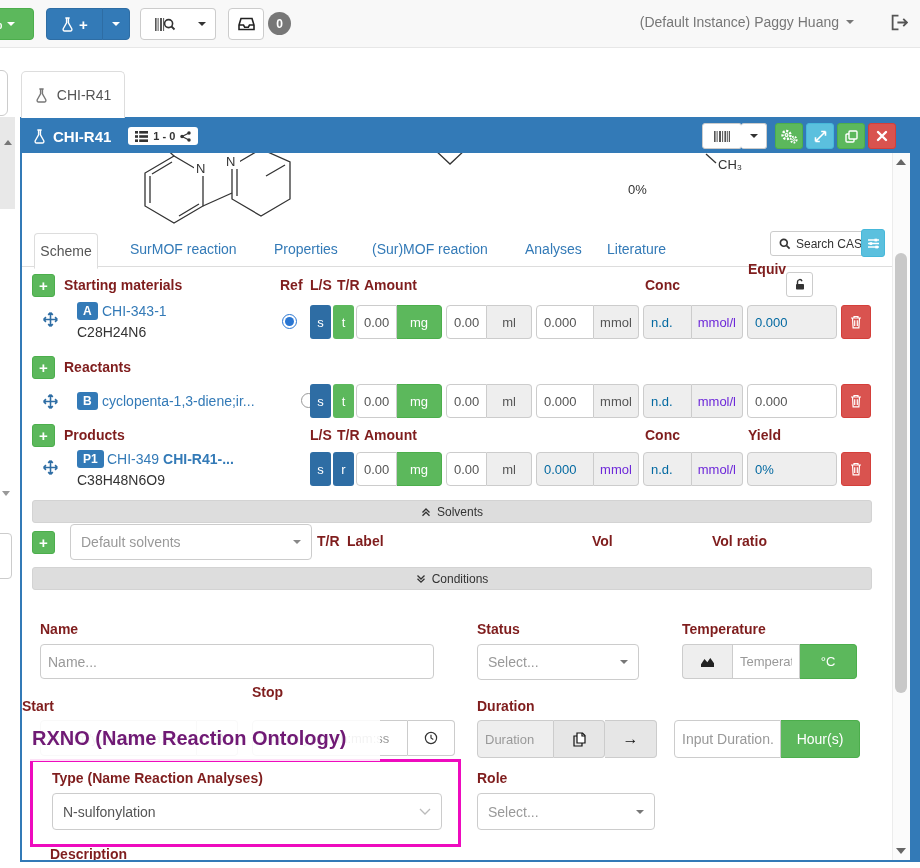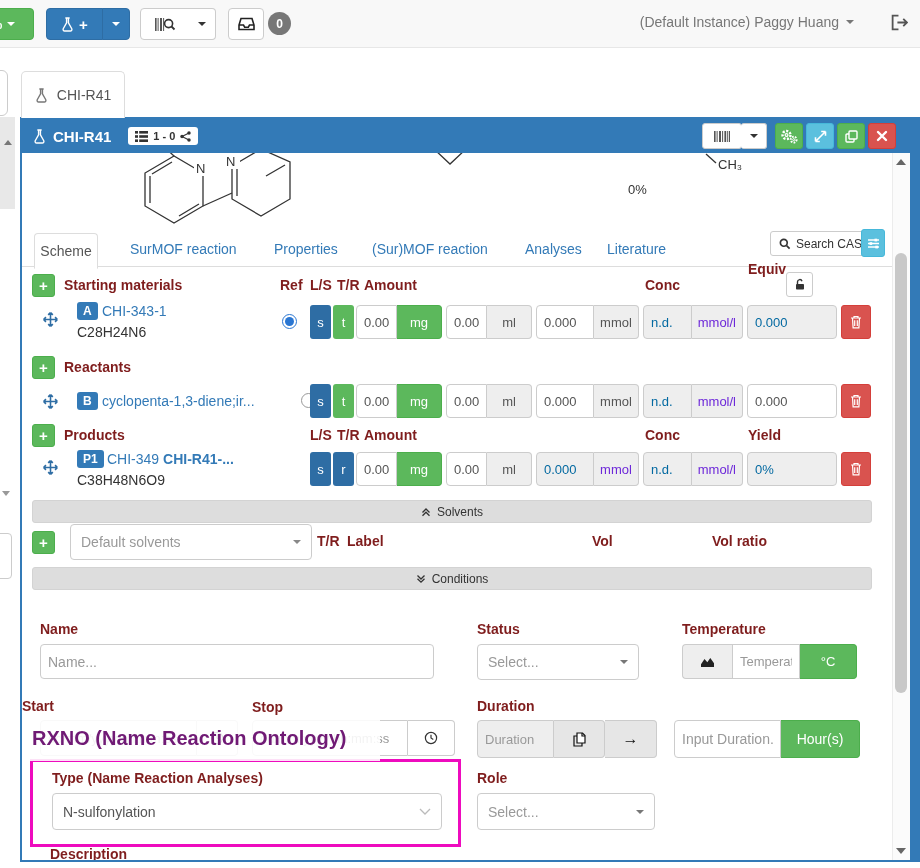--- a/index.html
+++ b/index.html
@@ -450,21 +450,21 @@
       <div class="addon" style="border-left:1px solid #ccc;border-radius:4px 0 0 4px;border-right:0;min-width:37px;cursor:pointer">
         <svg width="15" height="13" viewBox="0 0 15 13">
             <path d="M1 12V9.2L4.5 4l2.8 3.2 3-4.2 3.7 5.2V12z" fill="#222"></path>
           </svg>
       </div>
       <input class="tin" style="border-radius: 0px; height: 35px;" placeholder="Temperature...">
       <div class="addon g" style="min-width:44px;cursor:pointer">°C</div>
     </div>
 
     <span class="lbl abs" style="left:0;top:545px">Start</span>
-    <span class="lbl abs" style="left:230px;top:546px">Stop</span>
+    <span class="lbl abs" style="left:230px;top:531px">Stop</span>
     <span class="lbl abs" style="left:455px;top:545px">Duration</span>
     <div class="grp" style="left:18px;top:567px;width:198px;height:36px">
       <input class="tin" style="height: 36px;" placeholder="dd/mm/yyyy hh:mm:ss">
       <div class="addon" style="background:#fff;cursor:pointer;min-width:28px">
         <svg width="14" height="14" viewBox="0 0 14 14">
             <circle cx="7" cy="7" r="5.6" fill="none" stroke="#333" stroke-width="1.2"></circle>
             <path d="M7 3.8V7l2.3 1.4" fill="none" stroke="#333" stroke-width="1.2"></path>
           </svg>
       </div>
     </div>

